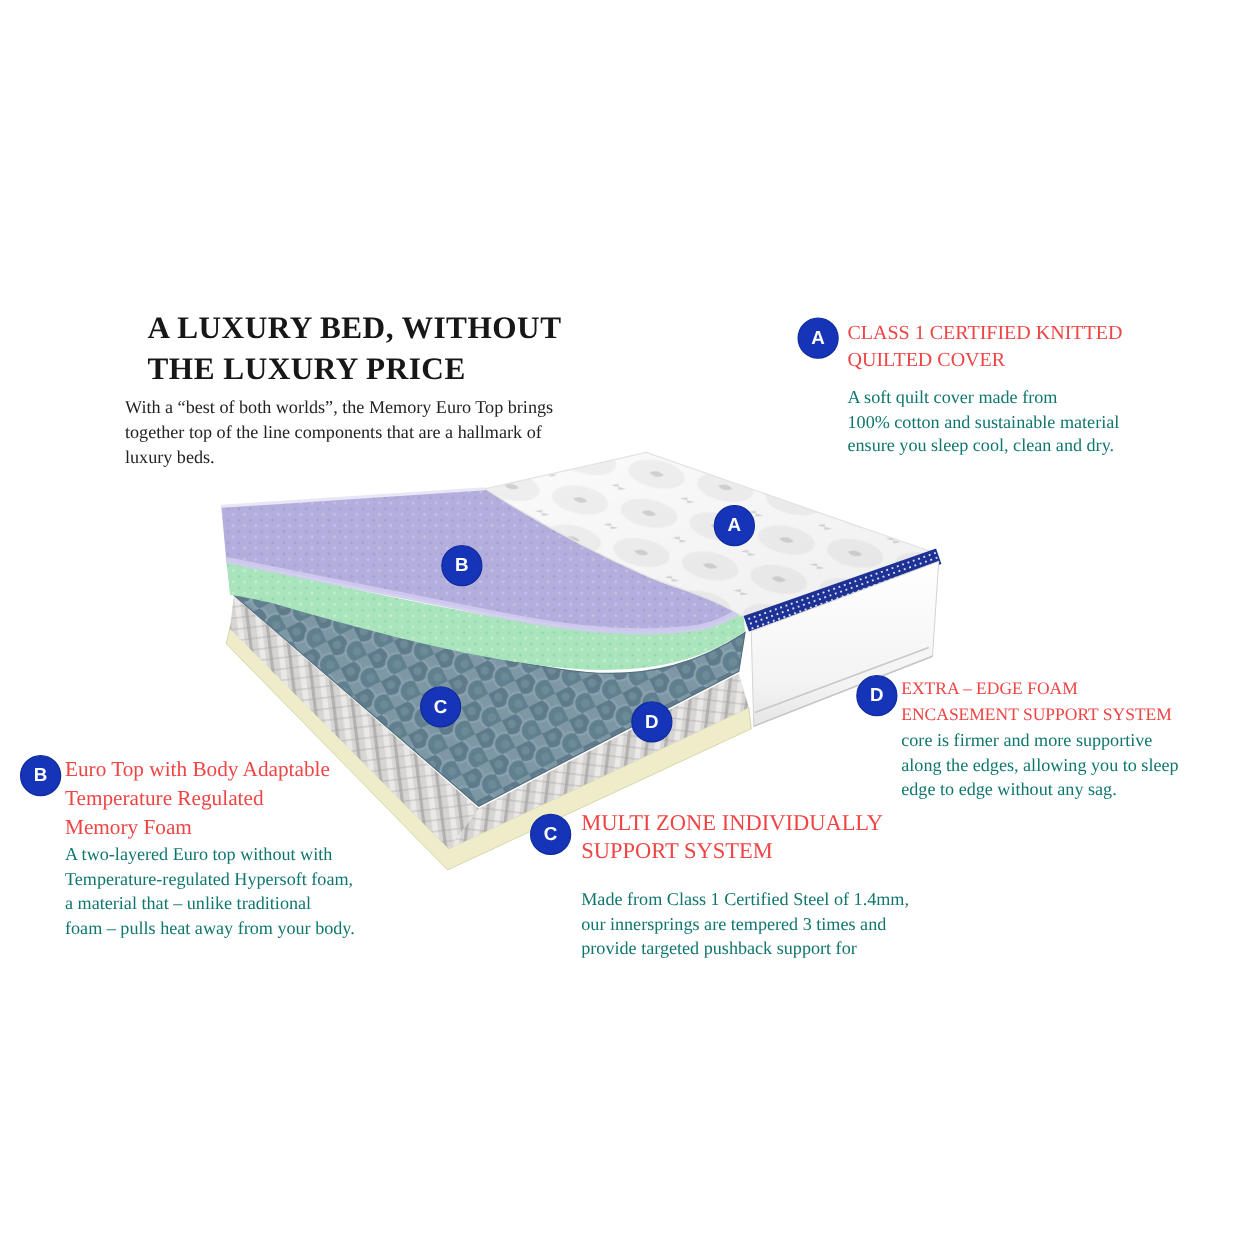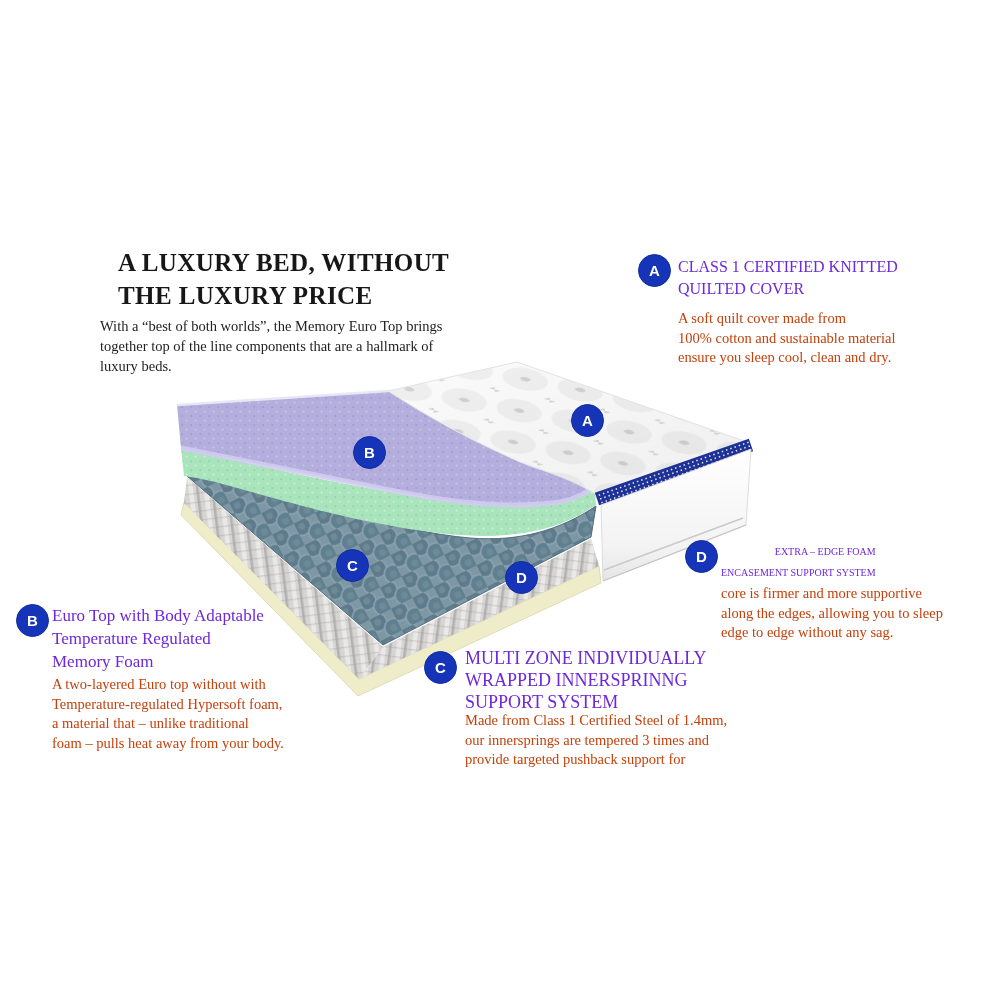--- a/index.html
+++ b/index.html
@@ -17,30 +17,30 @@
     left:118px;top:246px;
     font-weight:bold;font-size:25px;line-height:33px;letter-spacing:.4px;
     color:#171717;
   }
   .intro-desc{
     left:100px;top:316px;
     font-size:14.5px;line-height:20px;color:#222;
   }
 
   
-  .co-heading{font-weight:normal;color:#6d28d9;}
-  .co-body{color:#c2410c;font-size:14.5px;line-height:19.5px;}
+  .co-heading{font-weight:normal;color:#ef4444;}
+  .co-body{color:#0f766e;font-size:14.5px;line-height:19.5px;}
 
   .co-a-h{left:678px;top:256px;font-size:16px;line-height:21.5px;}
   .co-a-b{left:678px;top:309px;}
   .co-b-h{left:52px;top:604px;font-size:17px;line-height:23px;}
   .co-b-b{left:52px;top:675px;}
   .co-c-h{left:465px;top:647px;font-size:18px;line-height:22px;}
   .co-c-b{left:465px;top:711px;}
-  .co-d-h{left:721px;top:541px;font-size:10px;line-height:21px;text-align:right;}
+  .co-d-h{left:721px;top:541px;font-size:14px;line-height:21px;}
   .co-d-b{left:721px;top:584px;}
 
   
   .marker{
     position:absolute;width:33px;height:33px;border-radius:50%;
     background:#1634b8;border:1px solid #0f2b9e;box-sizing:border-box;
     color:#fff;font-family:"Liberation Sans", sans-serif;font-weight:bold;
     font-size:15px;line-height:31px;text-align:center;
     z-index:5;
   }
@@ -219,21 +219,20 @@
   <div class="line">Temperature-regulated Hypersoft foam,</div>
   <div class="line">a material that – unlike traditional</div>
   <div class="line">foam – pulls heat away from your body.</div>
 </div>
 
 <div class="marker" style="left:424px;top:651px;">
   <span>C</span>
 </div>
 <div class="abs textlayer co-heading co-c-h">
   <div class="line">MULTI ZONE INDIVIDUALLY</div>
-  <div class="line">WRAPPED INNERSPRINNG</div>
   <div class="line">SUPPORT SYSTEM</div>
 </div>
 <div class="abs textlayer co-body co-c-b">
   <div class="line">Made from Class 1 Certified Steel of 1.4mm,</div>
   <div class="line">our innersprings are tempered 3 times and</div>
   <div class="line">provide targeted pushback support for</div>
 </div>
 
 <div class="marker" style="left:685px;top:540px;">
   <span>D</span>

